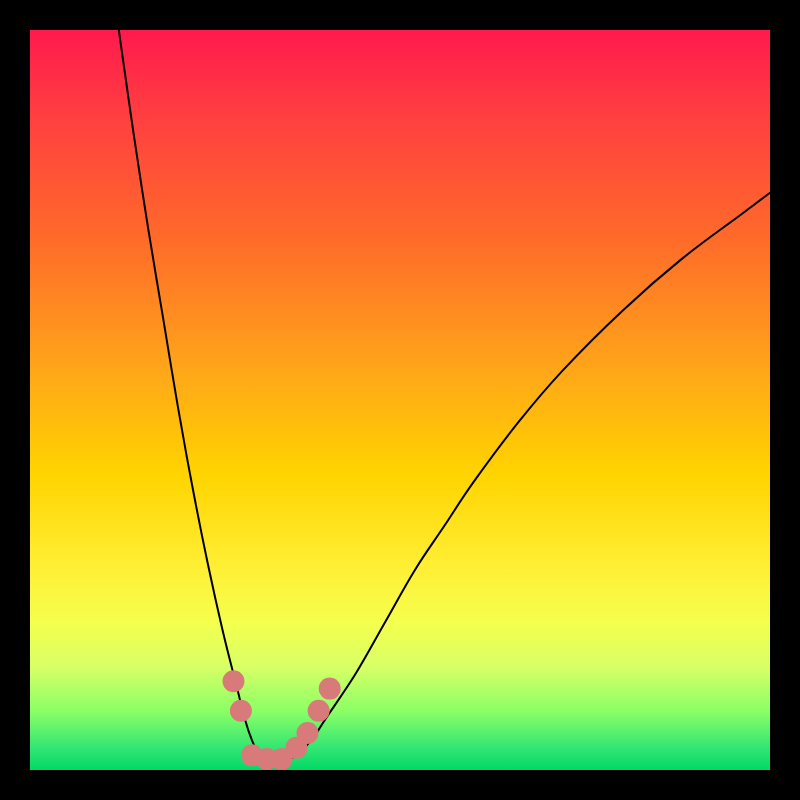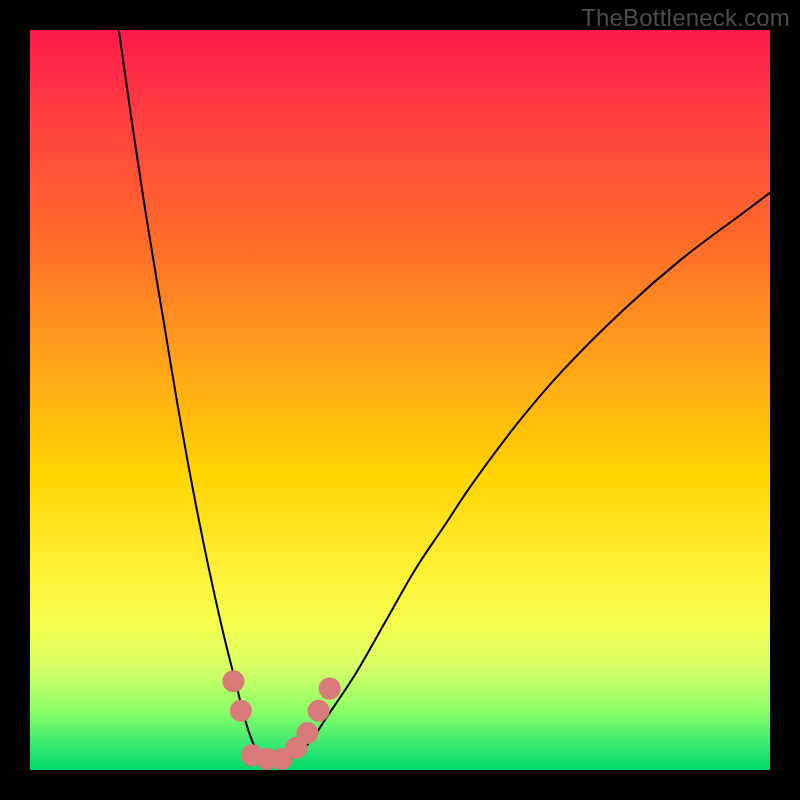--- a/index.html
+++ b/index.html
@@ -75,14 +75,13 @@
           <circle cx="222" cy="725.2" r="11" fill="#d97a7a"></circle>
           <circle cx="236.8" cy="728.9" r="11" fill="#d97a7a"></circle>
           <circle cx="251.60000000000002" cy="728.9" r="11" fill="#d97a7a"></circle>
           <circle cx="266.4" cy="717.8" r="11" fill="#d97a7a"></circle>
           <circle cx="277.5" cy="703" r="11" fill="#d97a7a"></circle>
           <circle cx="288.6" cy="680.8" r="11" fill="#d97a7a"></circle>
           <circle cx="299.70000000000005" cy="658.6" r="11" fill="#d97a7a"></circle>
         </g>
     </svg>
   </div>
-  <div class="watermark">TheBottleneck.com</div>
 </div>
 
 </body></html>

